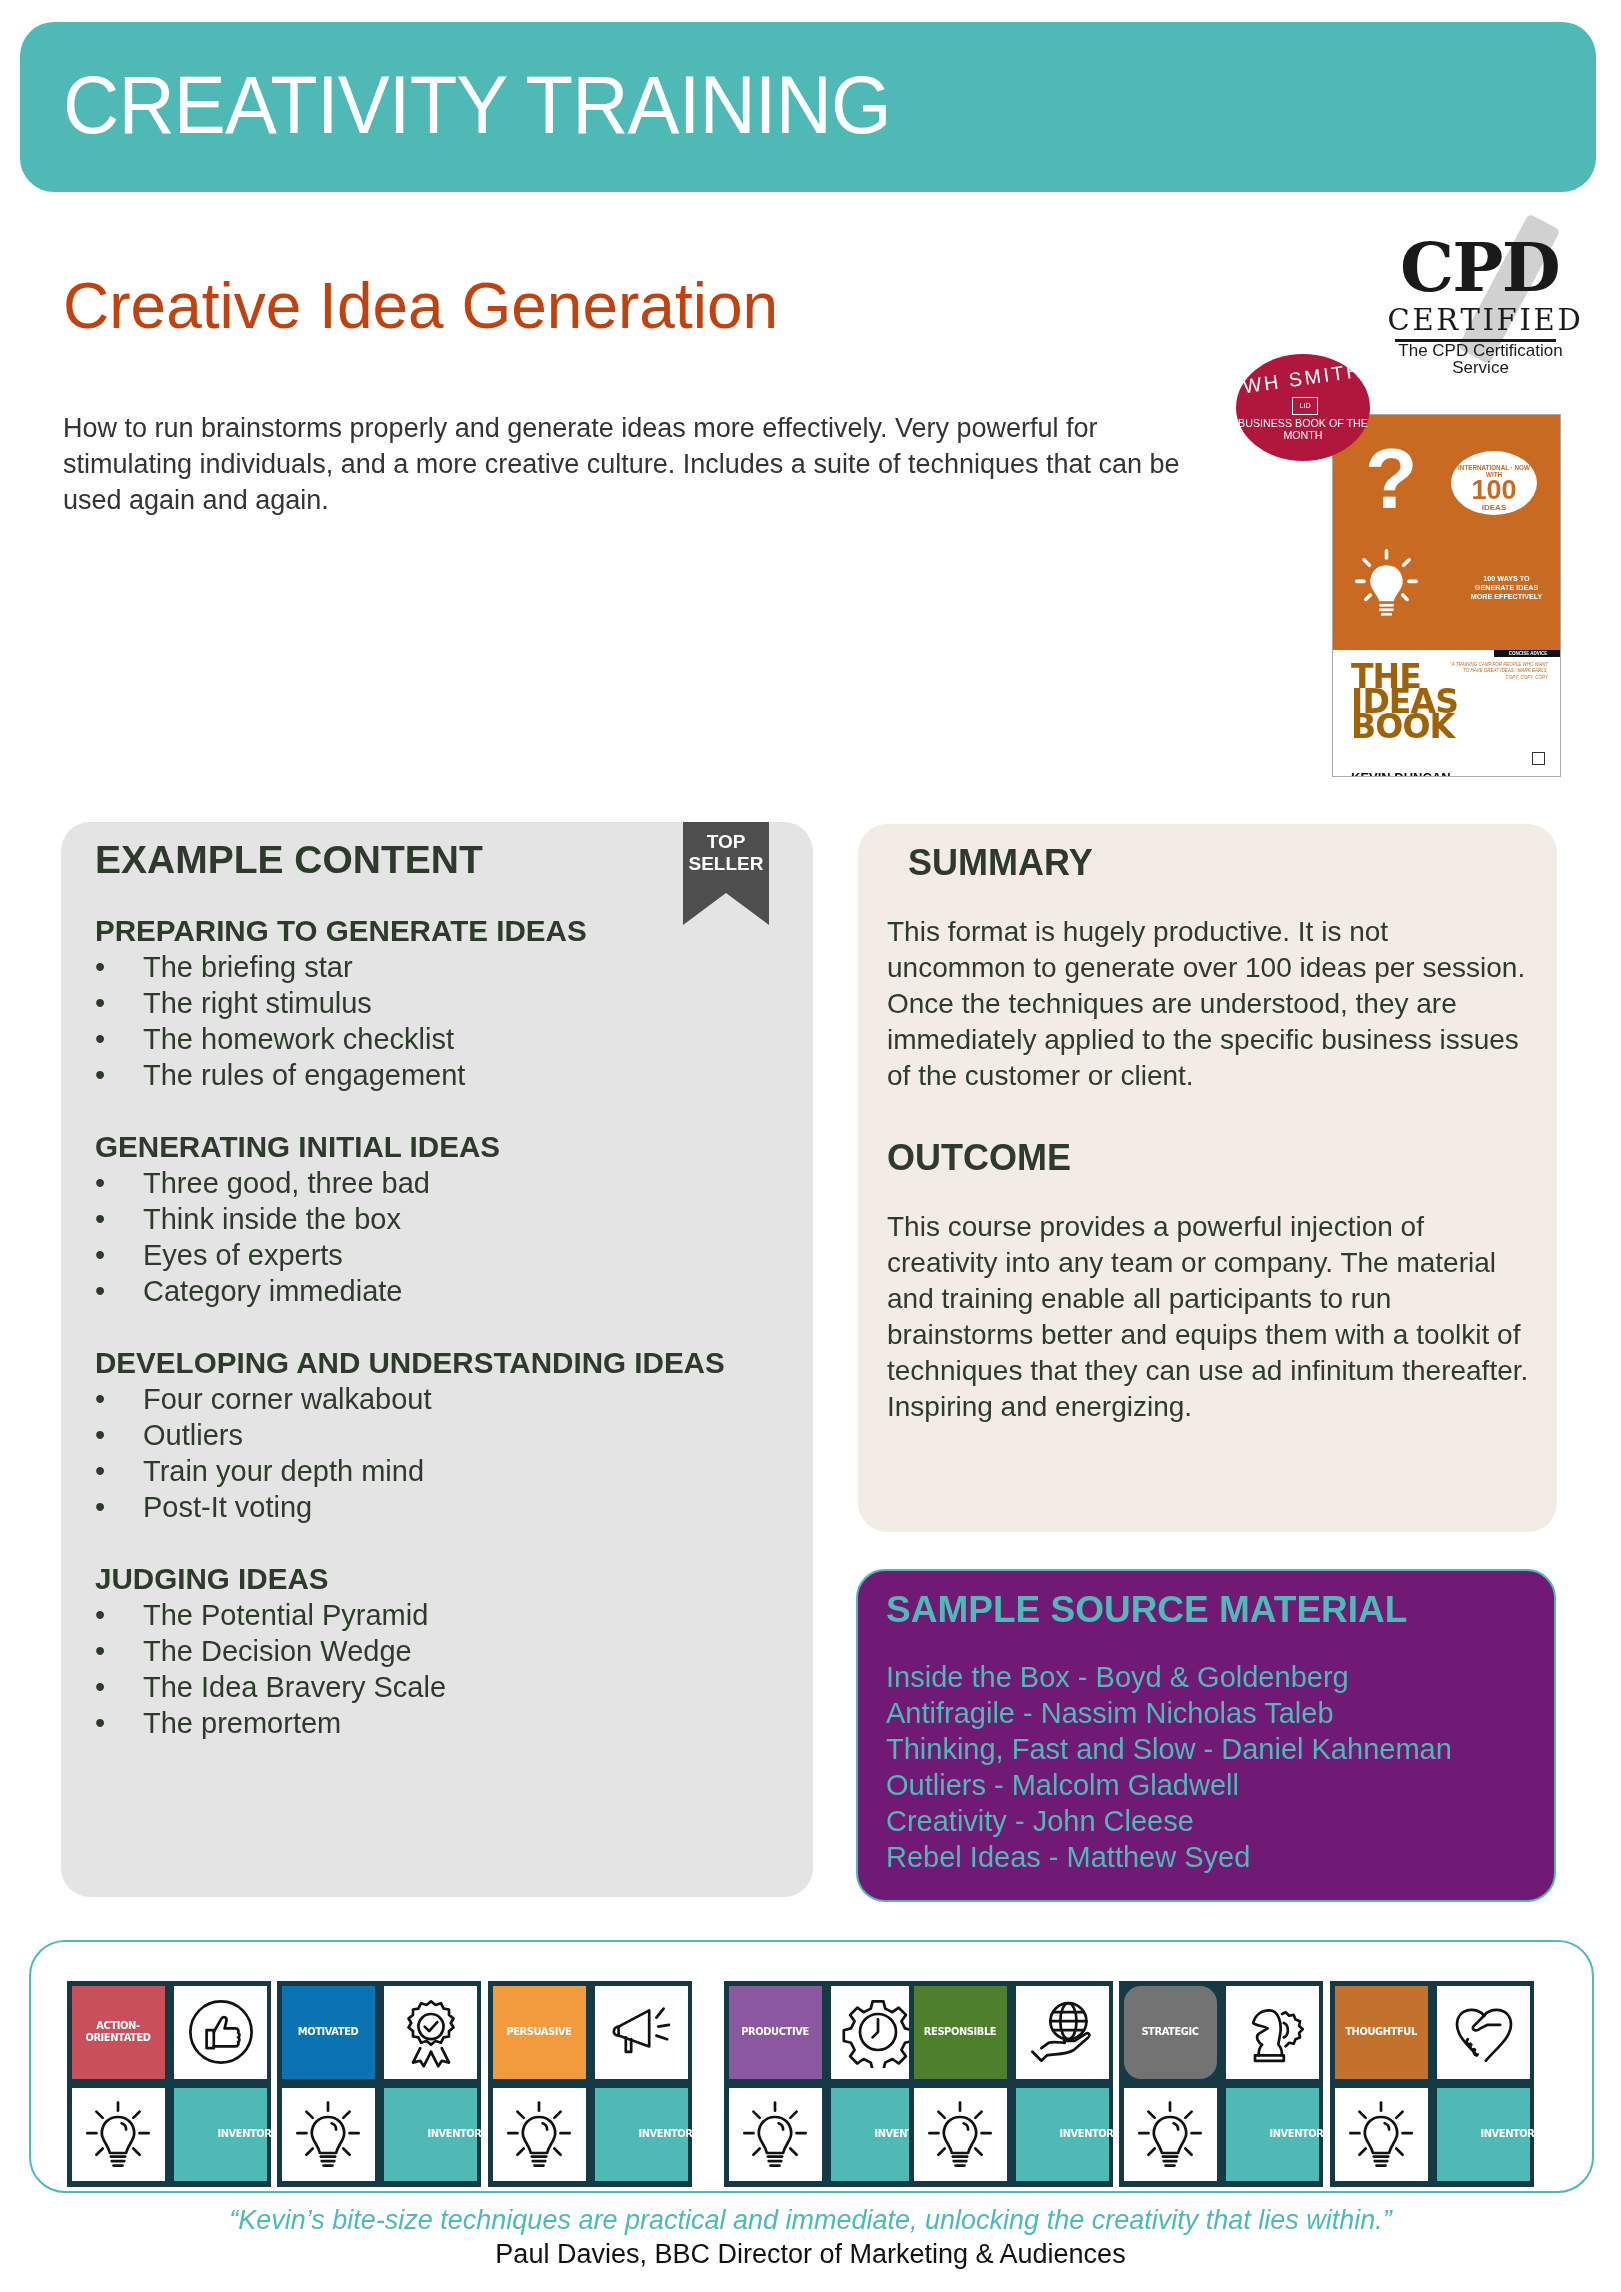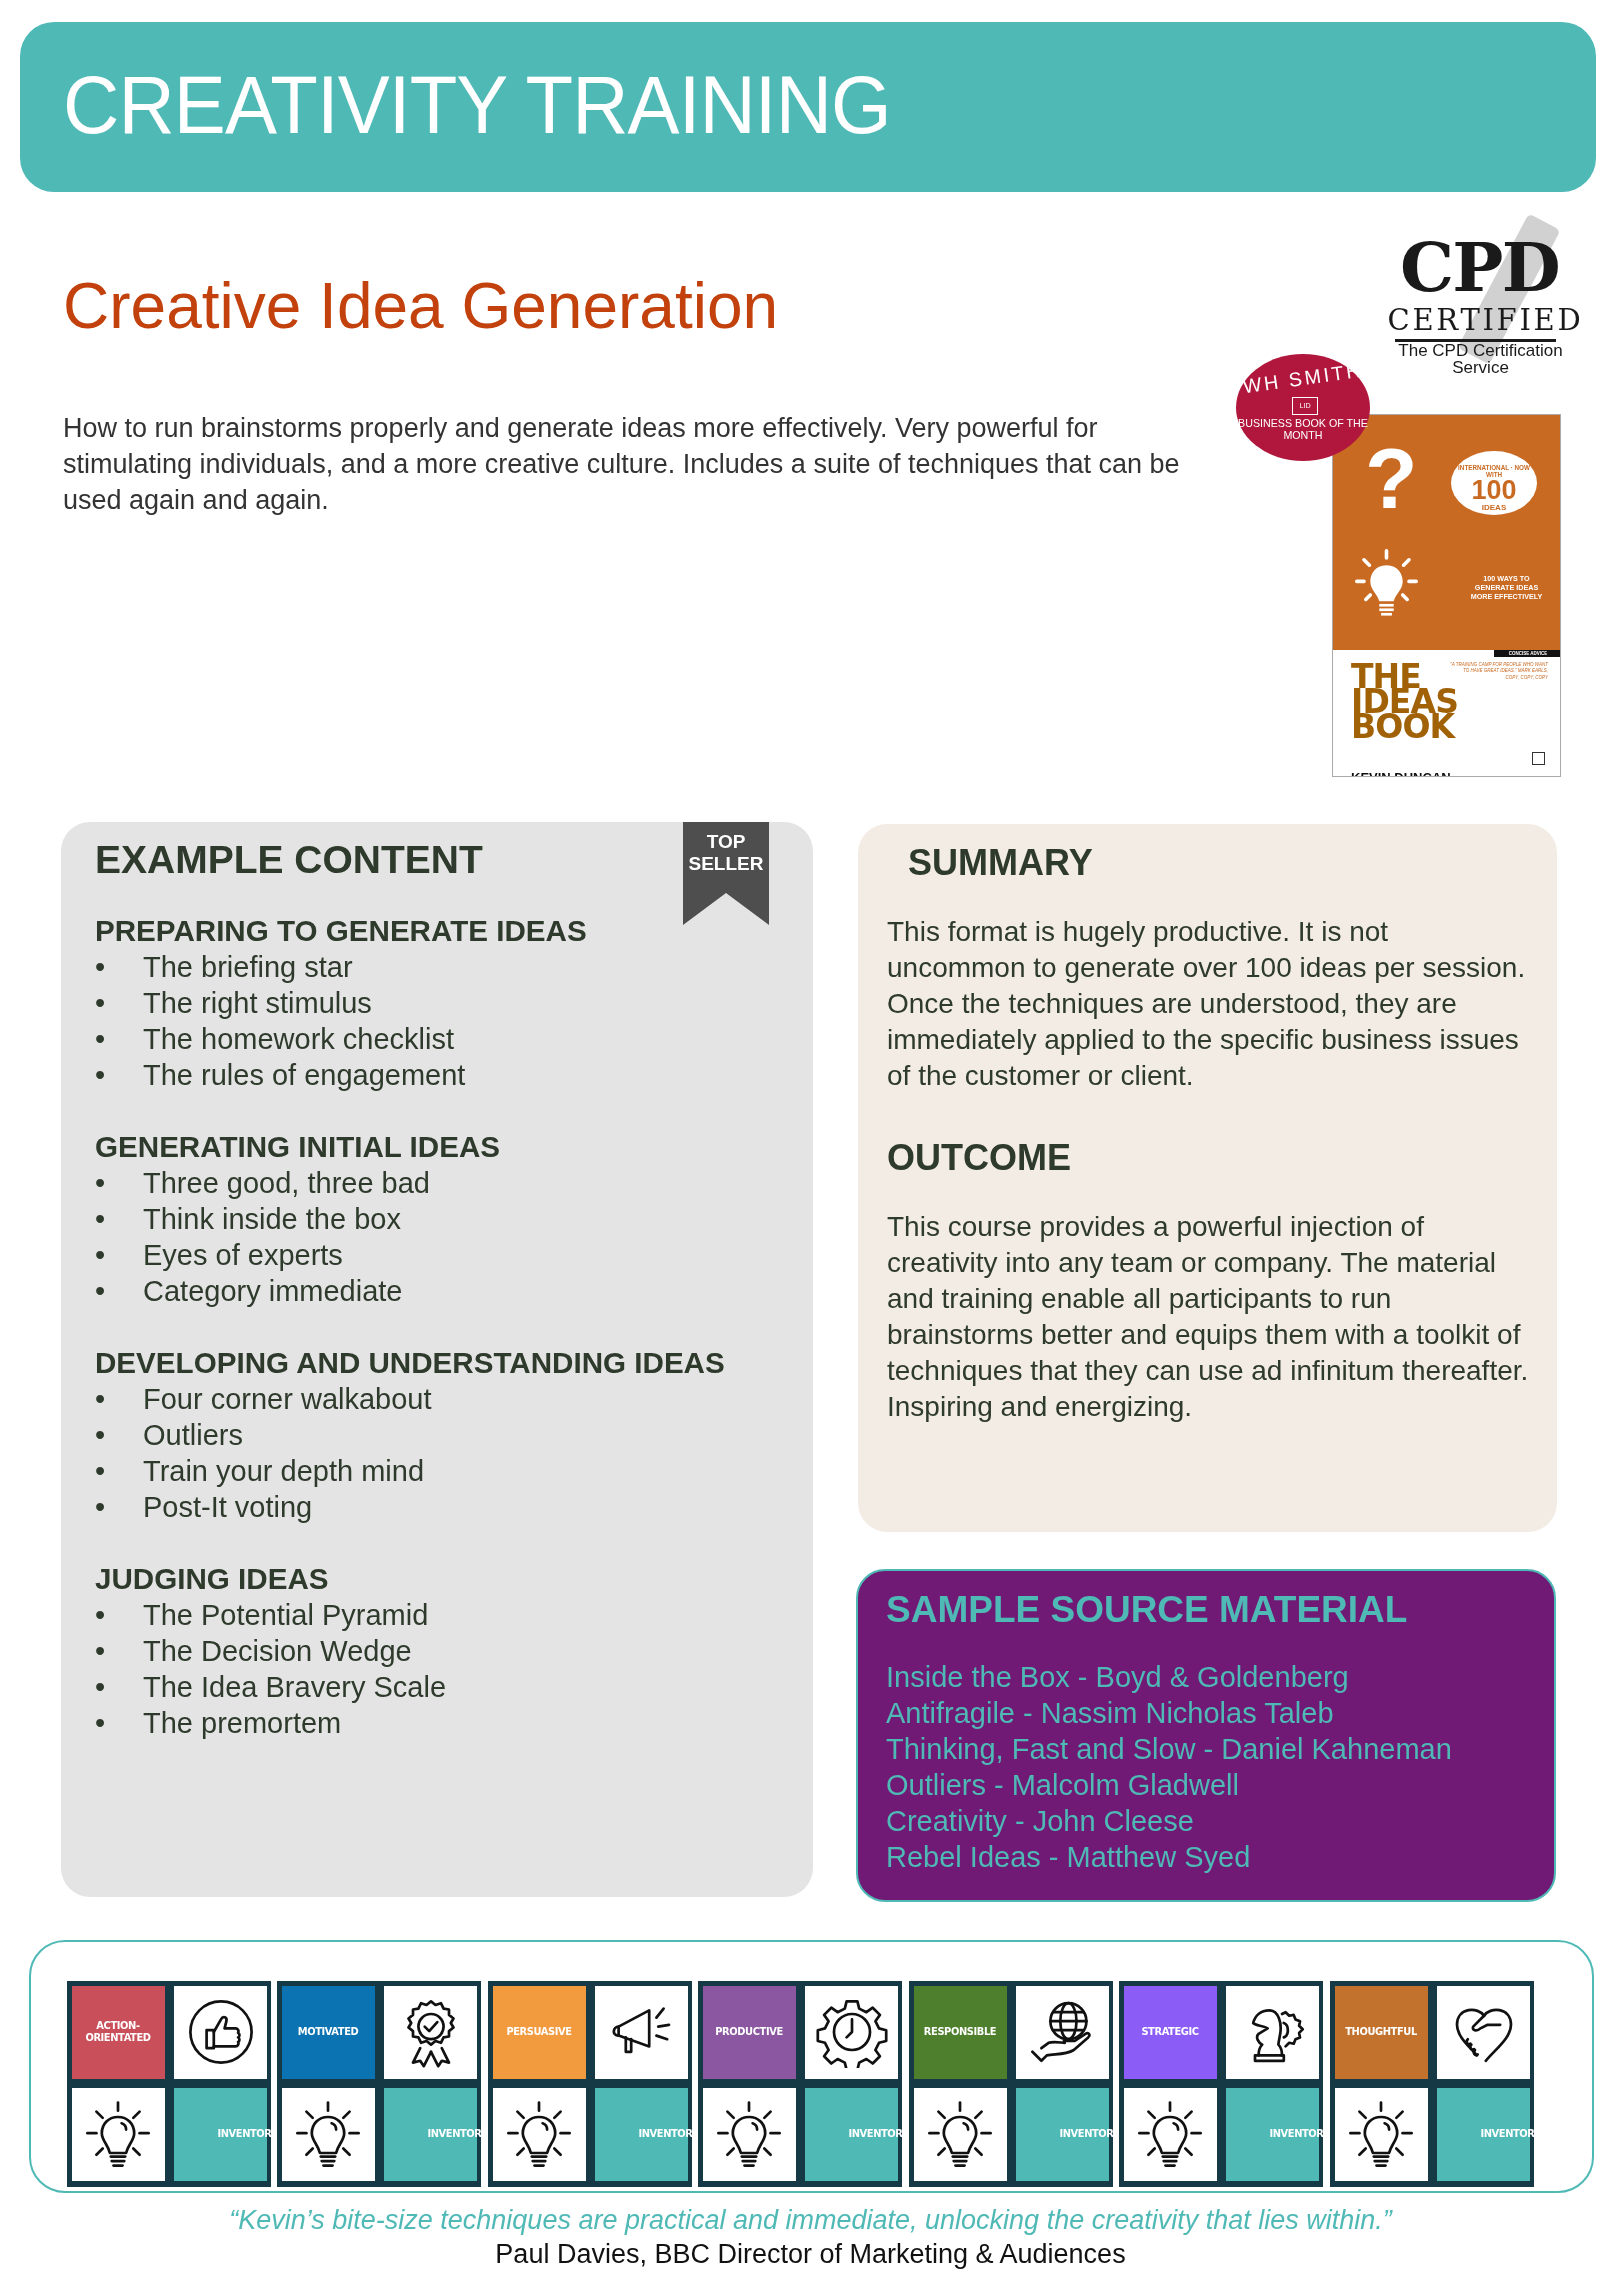--- a/index.html
+++ b/index.html
@@ -337,21 +337,21 @@
             <path d="M40 20 c-11 0 -18 8 -18 18 c0 8 7 13 9 22 h18 c2 -9 9 -14 9 -22 c0 -10 -7 -18 -18 -18z"></path>
             <path d="M44 27 c3 1 5 4 5 7"></path>
             <line x1="32" y1="64" x2="48" y2="64"></line>
             <line x1="33" y1="69" x2="47" y2="69"></line>
             <line x1="35" y1="74" x2="45" y2="74"></line>
           </g>
         </svg>
       </div>
       <div class="cell c4">INVENTOR</div>
     </div>
-    <div class="trait-card" style="left: 667px;">
+    <div class="trait-card" style="left: 693px;">
       <div class="cell c1" style="background: rgb(138, 87, 160);">PRODUCTIVE</div>
       <div class="cell c2">
         <svg viewBox="0 0 80 80">
           <path d="M34 6 h12 l2 8 8 4 7 -5 8 8 -5 7 4 8 8 2 v12 l-8 2 -4 8 5 7 -8 8 -7 -5 -8 4 -2 8 h-12 l-2 -8 -8 -4 -7 5 -8 -8 5 -7 -4 -8 -8 -2 v-12 l8 -2 4 -8 -5 -7 8 -8 7 5 8 -4z" stroke="#111" stroke-width="3" fill="none" stroke-linecap="round" stroke-linejoin="round"></path>
           <circle cx="40" cy="40" r="20" stroke="#111" stroke-width="3" fill="none" stroke-linecap="round" stroke-linejoin="round"></circle>
           <path d="M40 26 v14 l-6 6" stroke="#111" stroke-width="3" fill="none" stroke-linecap="round" stroke-linejoin="round"></path>
         </svg>
       </div>
       <div class="cell c3">
         <svg viewBox="0 0 80 80">
@@ -400,21 +400,21 @@
             <path d="M44 27 c3 1 5 4 5 7"></path>
             <line x1="32" y1="64" x2="48" y2="64"></line>
             <line x1="33" y1="69" x2="47" y2="69"></line>
             <line x1="35" y1="74" x2="45" y2="74"></line>
           </g>
         </svg>
       </div>
       <div class="cell c4">INVENTOR</div>
     </div>
     <div class="trait-card" style="left: 1088px;">
-      <div class="cell c1" style="background: #8b5cf6;">STRATEGIC</div>
+      <div class="cell c1" style="background: #737373; border-radius: 17px;">STRATEGIC</div>
       <div class="cell c2">
         <svg viewBox="0 0 80 80">
           <path d="M50 20 l4 -2 4 4 5 -1 2 5 5 2 -1 5 4 4 -4 4 1 5 -5 2 -2 5 -5 -1 -4 4" stroke="#111" stroke-width="3" fill="none" stroke-linecap="round" stroke-linejoin="round"></path>
           <path d="M52 30 c6 2 6 14 0 16" stroke="#111" stroke-width="3" fill="none" stroke-linecap="round" stroke-linejoin="round"></path>
           <path d="M20 66 h32 v6 h-32z" stroke="#111" stroke-width="3" fill="none" stroke-linecap="round" stroke-linejoin="round"></path>
           <path d="M24 66 c0 -6 2 -10 4 -12 c-4 -2 -8 -8 -4 -12 l10 -6 c-6 -4 -12 -2 -16 -6 c2 -8 8 -14 18 -14 c10 0 14 14 12 26 c-1 6 -2 10 -2 12 c2 2 4 6 4 12" stroke="#111" stroke-width="3" fill="none" stroke-linecap="round" stroke-linejoin="round"></path>
         </svg>
       </div>
       <div class="cell c3">
         <svg viewBox="0 0 80 80">

